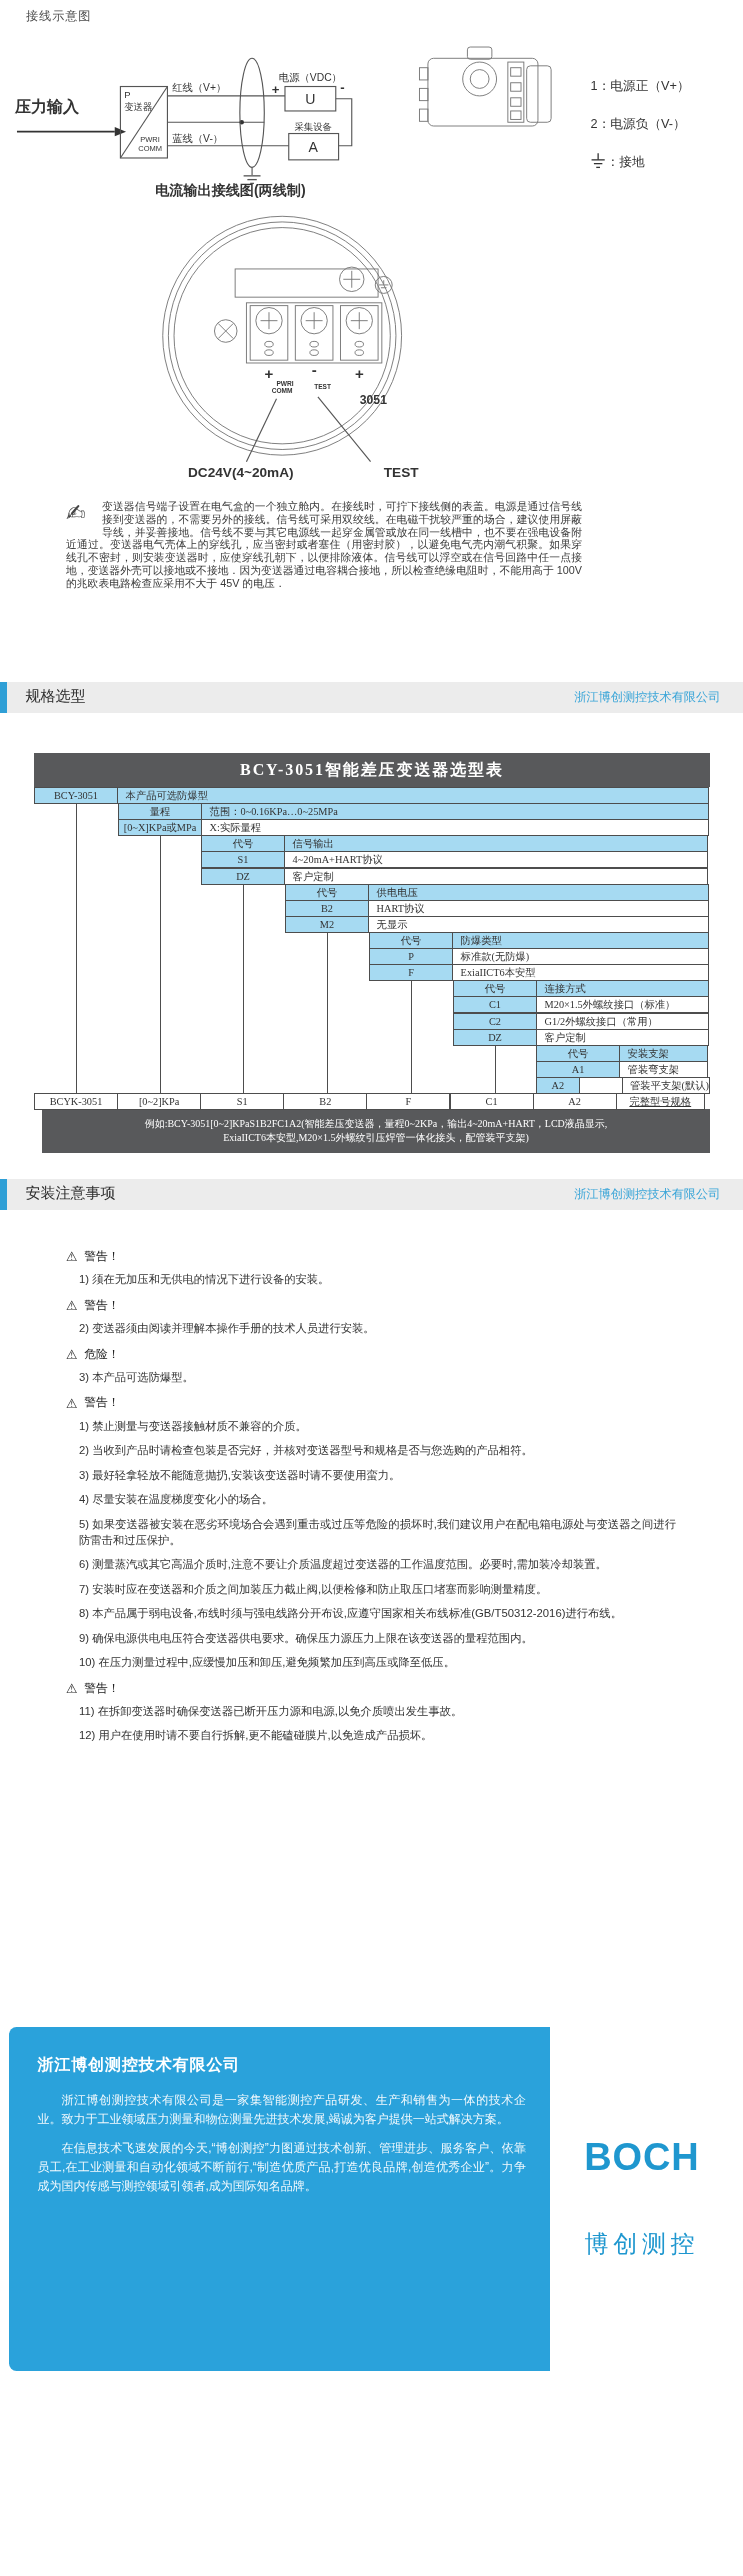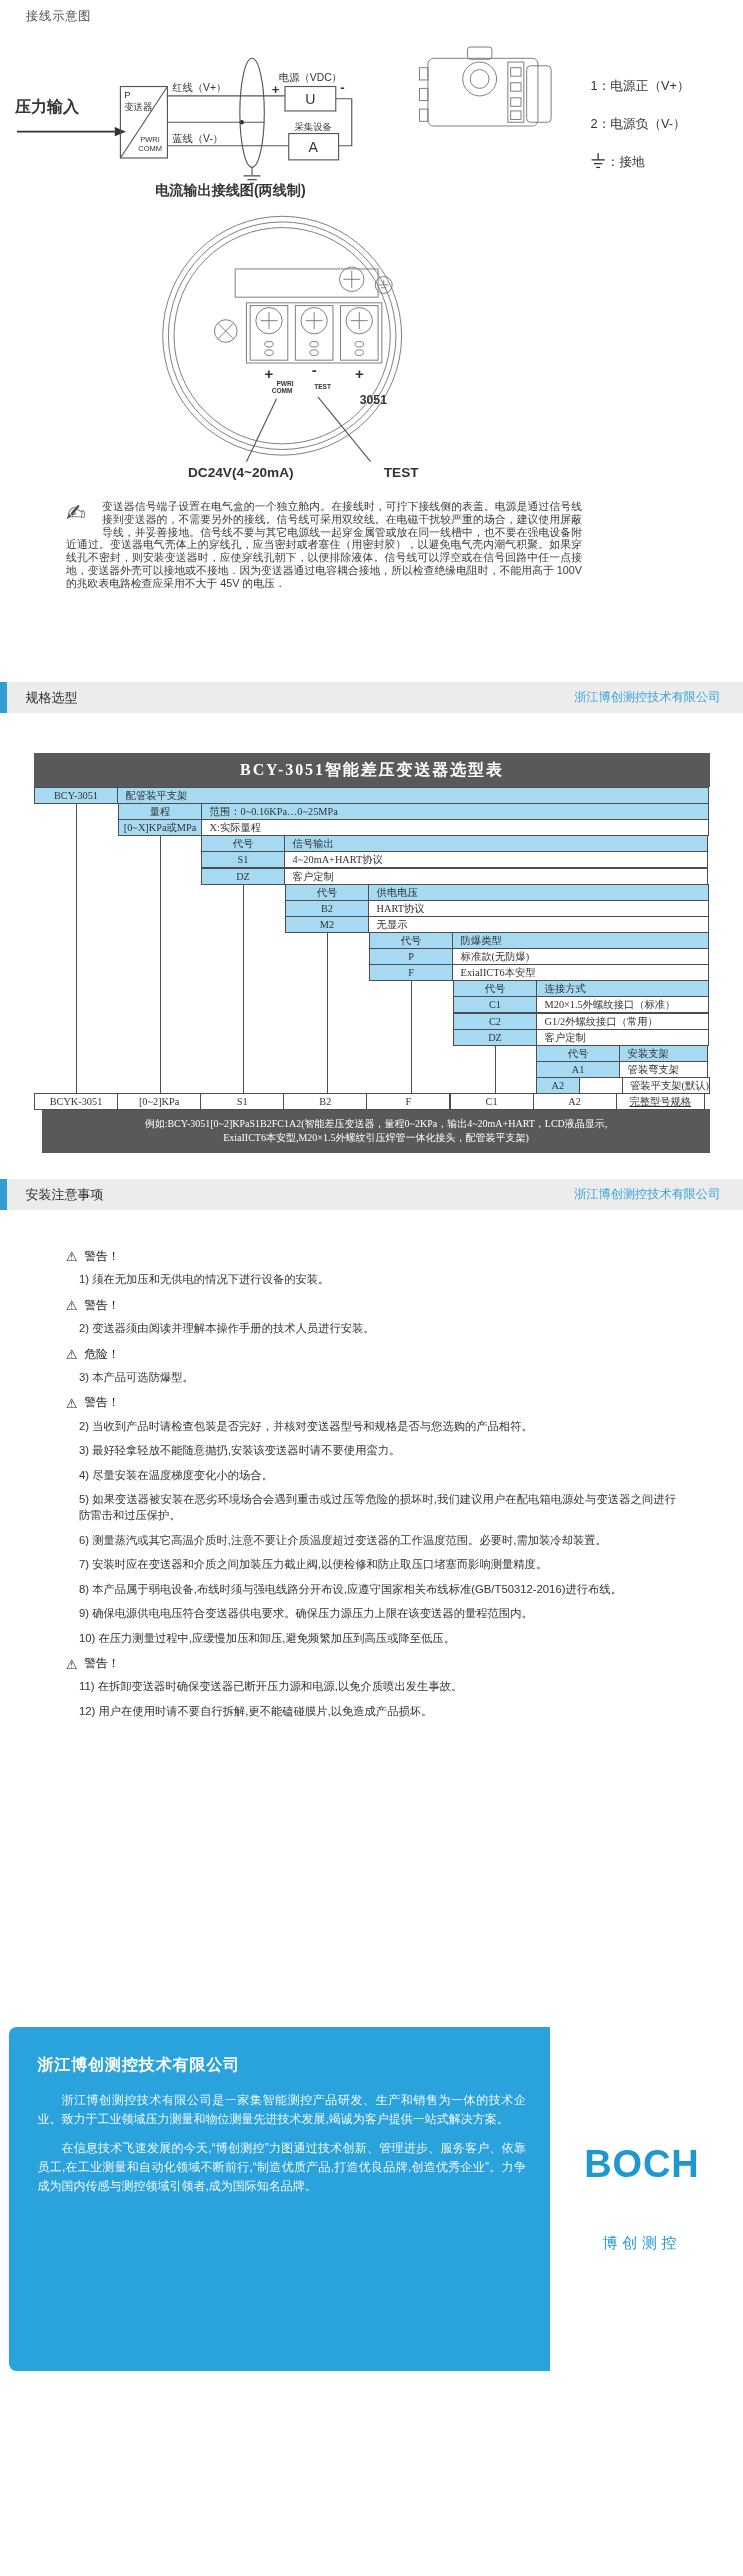--- a/index.html
+++ b/index.html
@@ -11,21 +11,21 @@
   .top-title{top:7.5px;left:26px;font-size:12.2px;color:#4a4a4a;letter-spacing:0.9px;}
 
   
   .note-wrap{top:500px;left:66px;width:516px;font-size:10.8px;line-height:12.8px;
              color:#3a3a3a;text-align:justify;}
   .note-icon{float:left;width:36px;height:28px;font-size:23.5px;line-height:26px;color:#444;}
 
   
   .band{left:0;width:743px;height:31px;background:#ececec;}
   .band .bar{position:absolute;left:0;top:0;width:6.6px;height:31px;background:#2f9fd6;}
-  .band .btitle{position:absolute;left:25.4px;top:0;line-height:31px;font-size:13px;color:#2d2d2d;}
+  .band .btitle{position:absolute;left:25.4px;top:0;line-height:31px;font-size:15px;color:#2d2d2d;font-family:Liberation Mono, monospace;}
   .band .bcompany{position:absolute;right:22.6px;top:0;line-height:31px;font-size:12.2px;color:#3aa5d8;}
 
   
   .tbl{top:753px;left:34px;width:676px;font-family:"Liberation Serif","DejaVu Serif",serif;}
   .tbl-title{height:34px;line-height:34px;background:#58595b;color:#fff;text-align:center;
              font-size:16px;font-weight:bold;letter-spacing:1.9px;}
   .trow{position:relative;display:flex;height:17px;}
   .trow + .trow{margin-top:-0.9px;}
   .tc{box-sizing:border-box;border:0.9px solid #4d4d4d;font-size:10.3px;line-height:15px;
       background:#fff;white-space:nowrap;overflow:visible;}
@@ -47,21 +47,21 @@
   .wlabel{font-size:11.8px;color:#222;}
   .nitem{margin:0 0 8.5px 13px;line-height:16px;text-align:justify;}
 
   
   .panel{top:2027px;left:9.4px;width:724px;height:344px;display:flex;border-radius:7.5px;overflow:hidden;}
   .cp-blue{flex:1;background:#2aa2db;color:#fff;padding:28px 24.5px 0 28px;box-sizing:border-box;}
   .cp-name{font-size:16px;font-weight:bold;margin-bottom:15px;letter-spacing:0.9px;}
   .cp-para{font-size:12px;line-height:1.6;text-indent:2em;margin:0 0 9.4px 0;color:#f2f9fd;text-align:justify;}
   .cp-logo{width:183px;background:#fff;display:flex;flex-direction:column;align-items:center;justify-content:center;gap:44px;}
   .cp-boch{font-size:38px;font-weight:bold;color:#1f97cf;letter-spacing:0.9px;line-height:1;}
-  .cp-boch-sub{font-size:15px;color:#1f97cf;letter-spacing:4.7px;margin-top:7.5px;}
+  .cp-boch-sub{font-size:24px;color:#1f97cf;letter-spacing:4.7px;margin-top:7.5px;}
 
   svg text{fill:#333;}
   .dk{stroke:#555;fill:none;stroke-width:1.2;}
   .lt{stroke:#777;fill:none;stroke-width:1;}
 </style>
 </head>
 <body>
 
 <div class="page">
 
@@ -206,21 +206,21 @@
     <div class="bar"></div>
     <div class="btitle">规格选型</div>
     <div class="bcompany">浙江博创测控技术有限公司</div>
   </div>
 
   <div class="abs tbl">
     <div class="tbl-title">BCY-3051智能差压变送器选型表</div>
     <div>
         <div class="trow">
           <div class="tc code" style="margin-left: 0px; width: 84px;">BCY-3051</div>
-          <div class="tc desc hdr" style="width: 592px;">配管装平支架</div>
+          <div class="tc desc hdr" style="width: 592px;">本产品可选防爆型</div>
         </div>
         <div class="trow">
           <div class="vl" style="left: 42px;"></div>
           <div class="tc code" style="margin-left: 84px; width: 84px;">量程</div>
           <div class="tc desc hdr" style="width: 508px;">范围：0~0.16KPa…0~25MPa</div>
         </div>
         <div class="trow">
           <div class="vl" style="left: 42px;"></div>
           <div class="tc code" style="margin-left: 84px; width: 84px;">[0~X]KPa或MPa</div>
           <div class="tc desc" style="width: 508px;">X:实际量程</div>
@@ -390,20 +390,21 @@
       <div class="nitem">2) 变送器须由阅读并理解本操作手册的技术人员进行安装。</div>
       <div class="wblock">
         <span class="wicon">⚠</span>
         <span class="wlabel">危险！</span>
       </div>
       <div class="nitem">3) 本产品可选防爆型。</div>
       <div class="wblock">
         <span class="wicon">⚠</span>
         <span class="wlabel">警告！</span>
       </div>
+      <div class="nitem">1) 禁止测量与变送器接触材质不兼容的介质。</div>
       <div class="nitem">2) 当收到产品时请检查包装是否完好，并核对变送器型号和规格是否与您选购的产品相符。</div>
       <div class="nitem">3) 最好轻拿轻放不能随意抛扔,安装该变送器时请不要使用蛮力。</div>
       <div class="nitem">4) 尽量安装在温度梯度变化小的场合。</div>
       <div class="nitem">5) 如果变送器被安装在恶劣环境场合会遇到重击或过压等危险的损坏时,我们建议用户在配电箱电源处与变送器之间进行防雷击和过压保护。</div>
       <div class="nitem">6) 测量蒸汽或其它高温介质时,注意不要让介质温度超过变送器的工作温度范围。必要时,需加装冷却装置。</div>
       <div class="nitem">7) 安装时应在变送器和介质之间加装压力截止阀,以便检修和防止取压口堵塞而影响测量精度。</div>
       <div class="nitem">8) 本产品属于弱电设备,布线时须与强电线路分开布设,应遵守国家相关布线标准(GB/T50312-2016)进行布线。</div>
       <div class="nitem">9) 确保电源供电电压符合变送器供电要求。确保压力源压力上限在该变送器的量程范围内。</div>
       <div class="nitem">10) 在压力测量过程中,应缓慢加压和卸压,避免频繁加压到高压或降至低压。</div>
       <div class="wblock">

